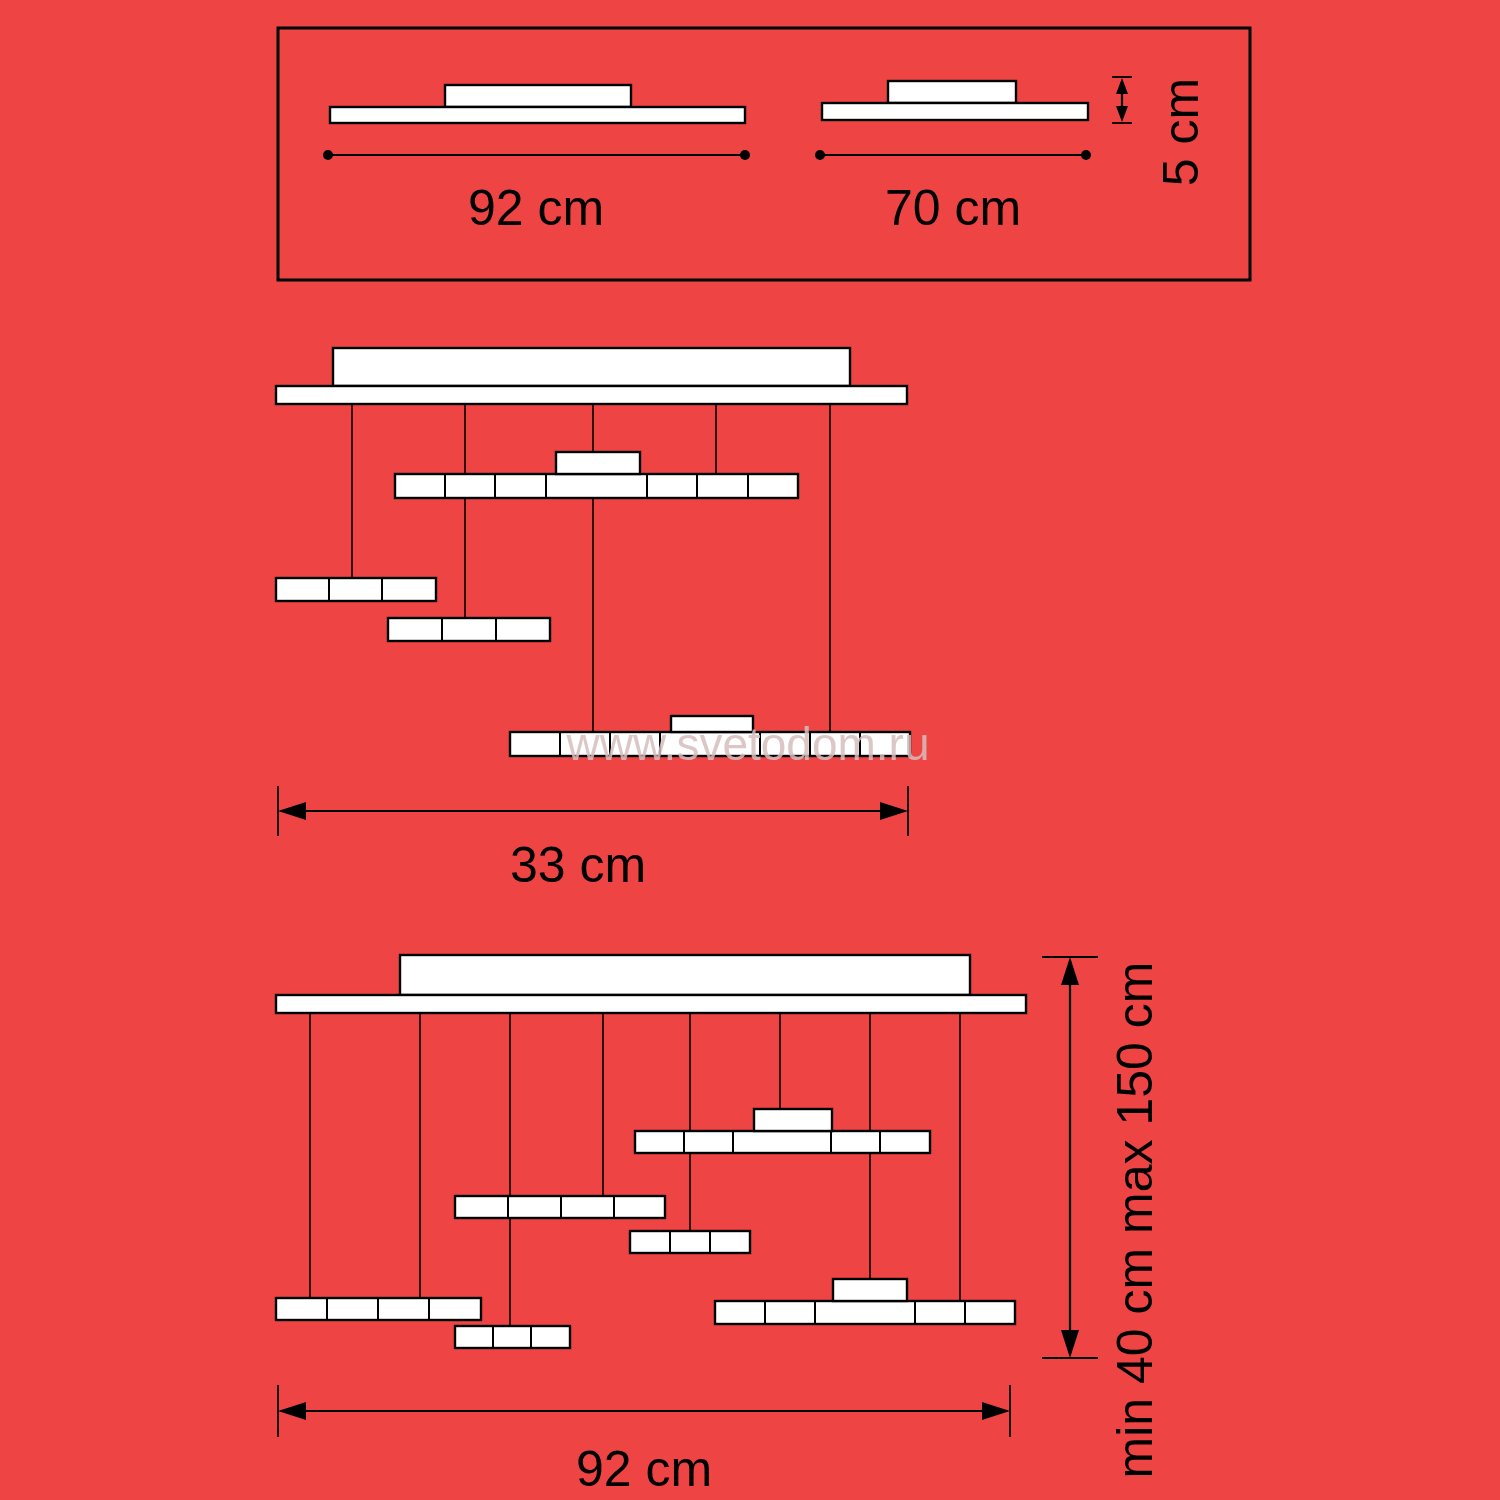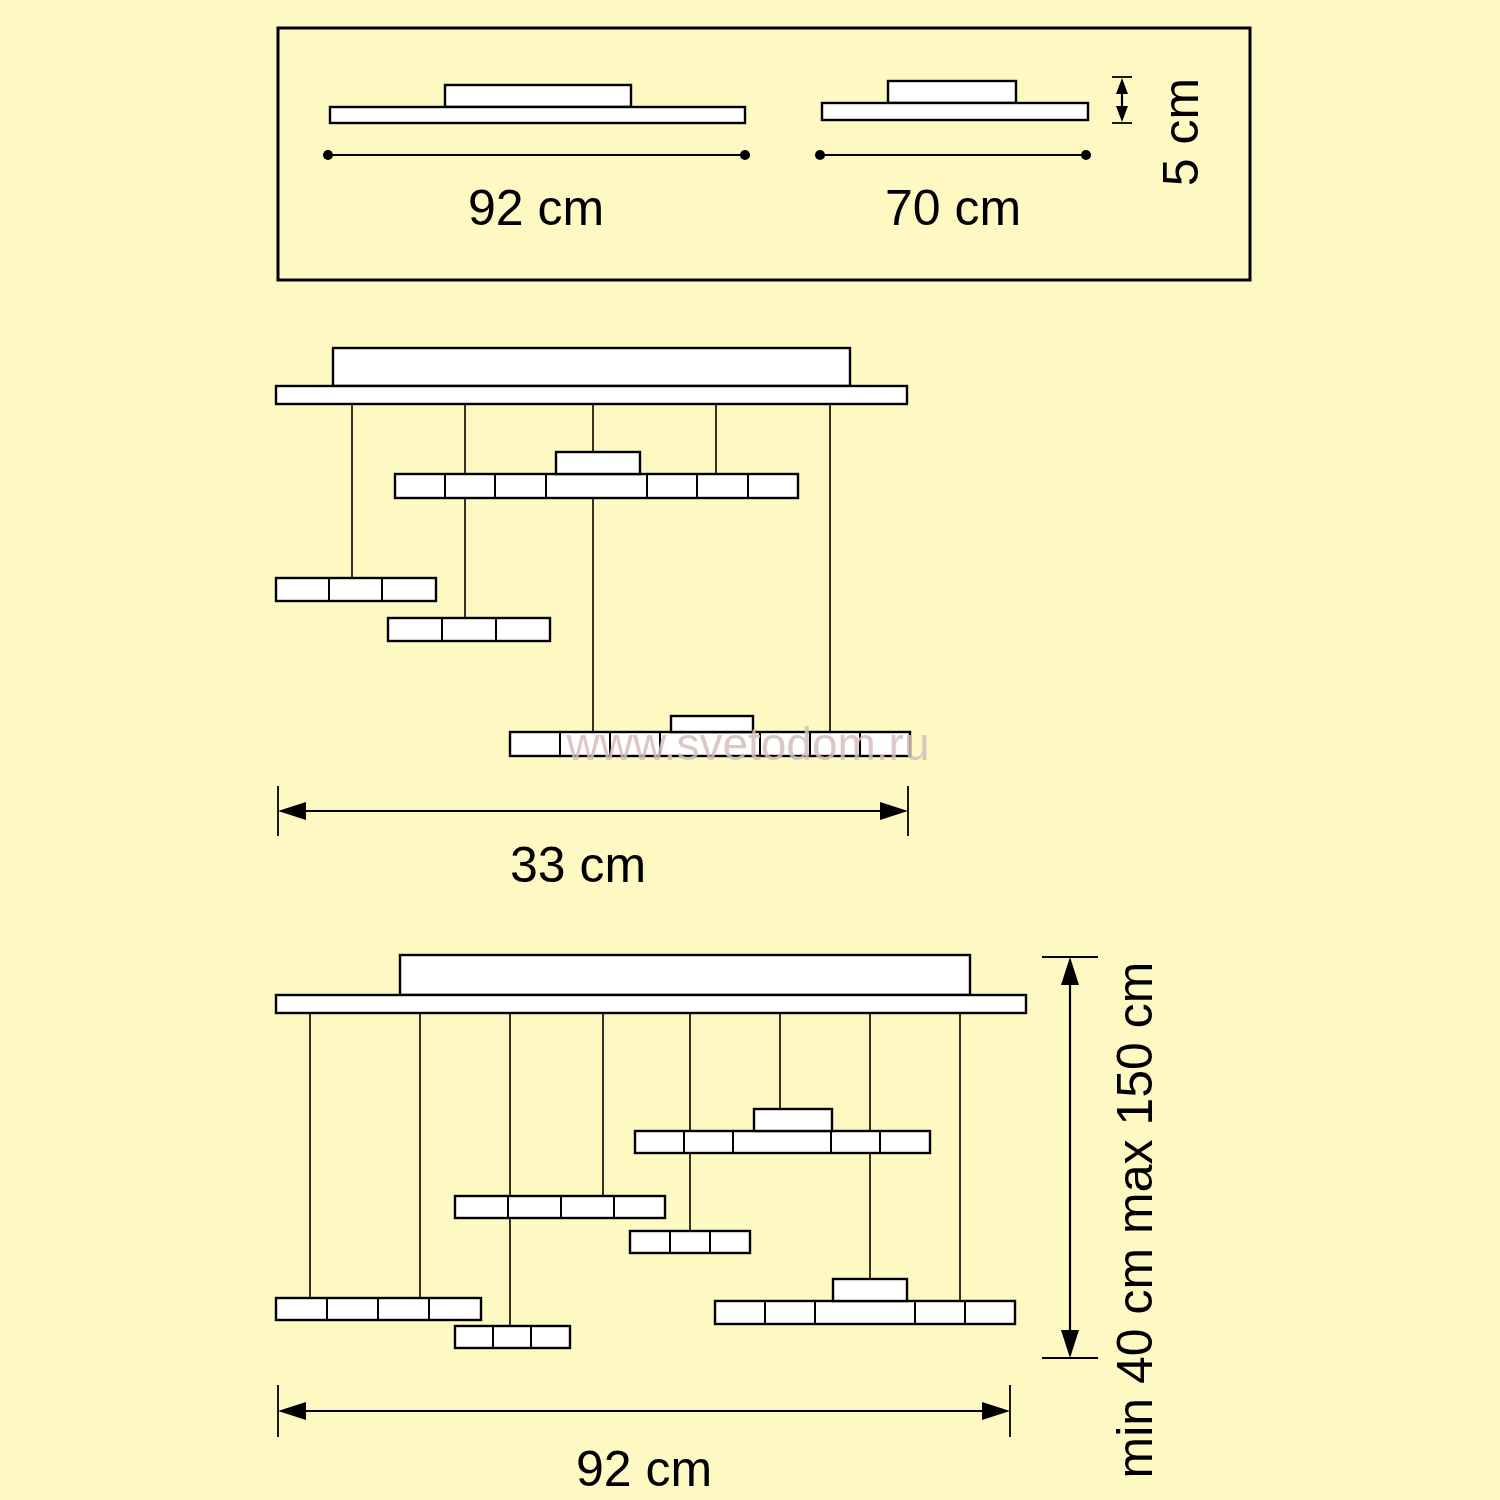--- a/index.html
+++ b/index.html
@@ -4,21 +4,21 @@
 <style>
   html, body {
     margin: 0;
     padding: 0;
     background: #ffffff;
   }
   .page {
     width: 1500px;
     height: 1500px;
     position: relative;
-    background: #fef9c3;
+    background: #ef4444;
     font-family: "Liberation Sans", sans-serif;
     overflow: hidden;
   }
   svg { display: block; }
   .panel-border { fill: none; stroke: #000; stroke-width: 3; }
   .part    { fill: #ffffff; stroke: #000; stroke-width: 2.4; }
   .divider { stroke: #000; stroke-width: 2; }
   .wire    { stroke: #000; stroke-width: 1.6; }
   .dimline { stroke: #000; stroke-width: 2.2; }
   .extline { stroke: #000; stroke-width: 1.8; }

